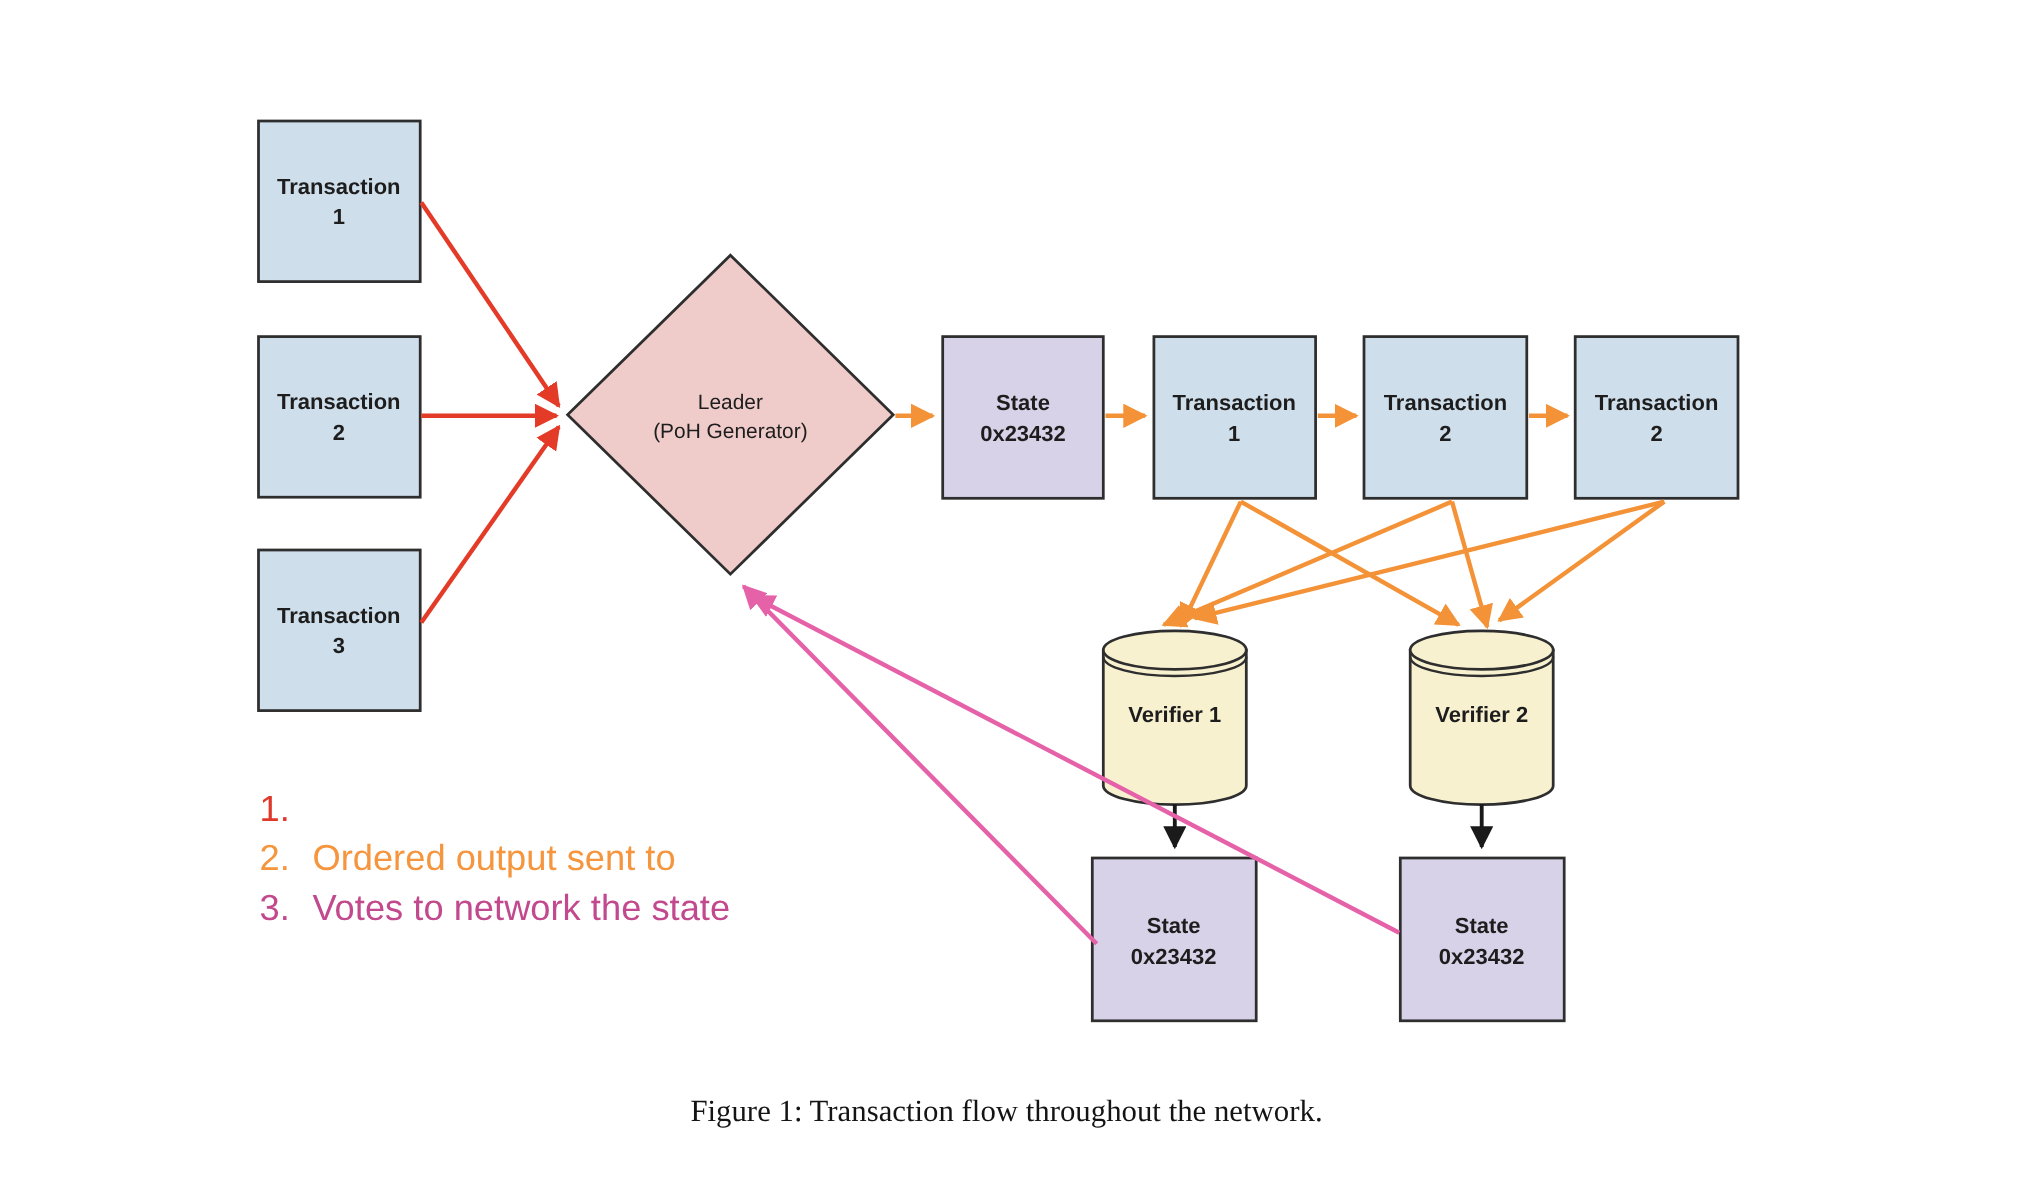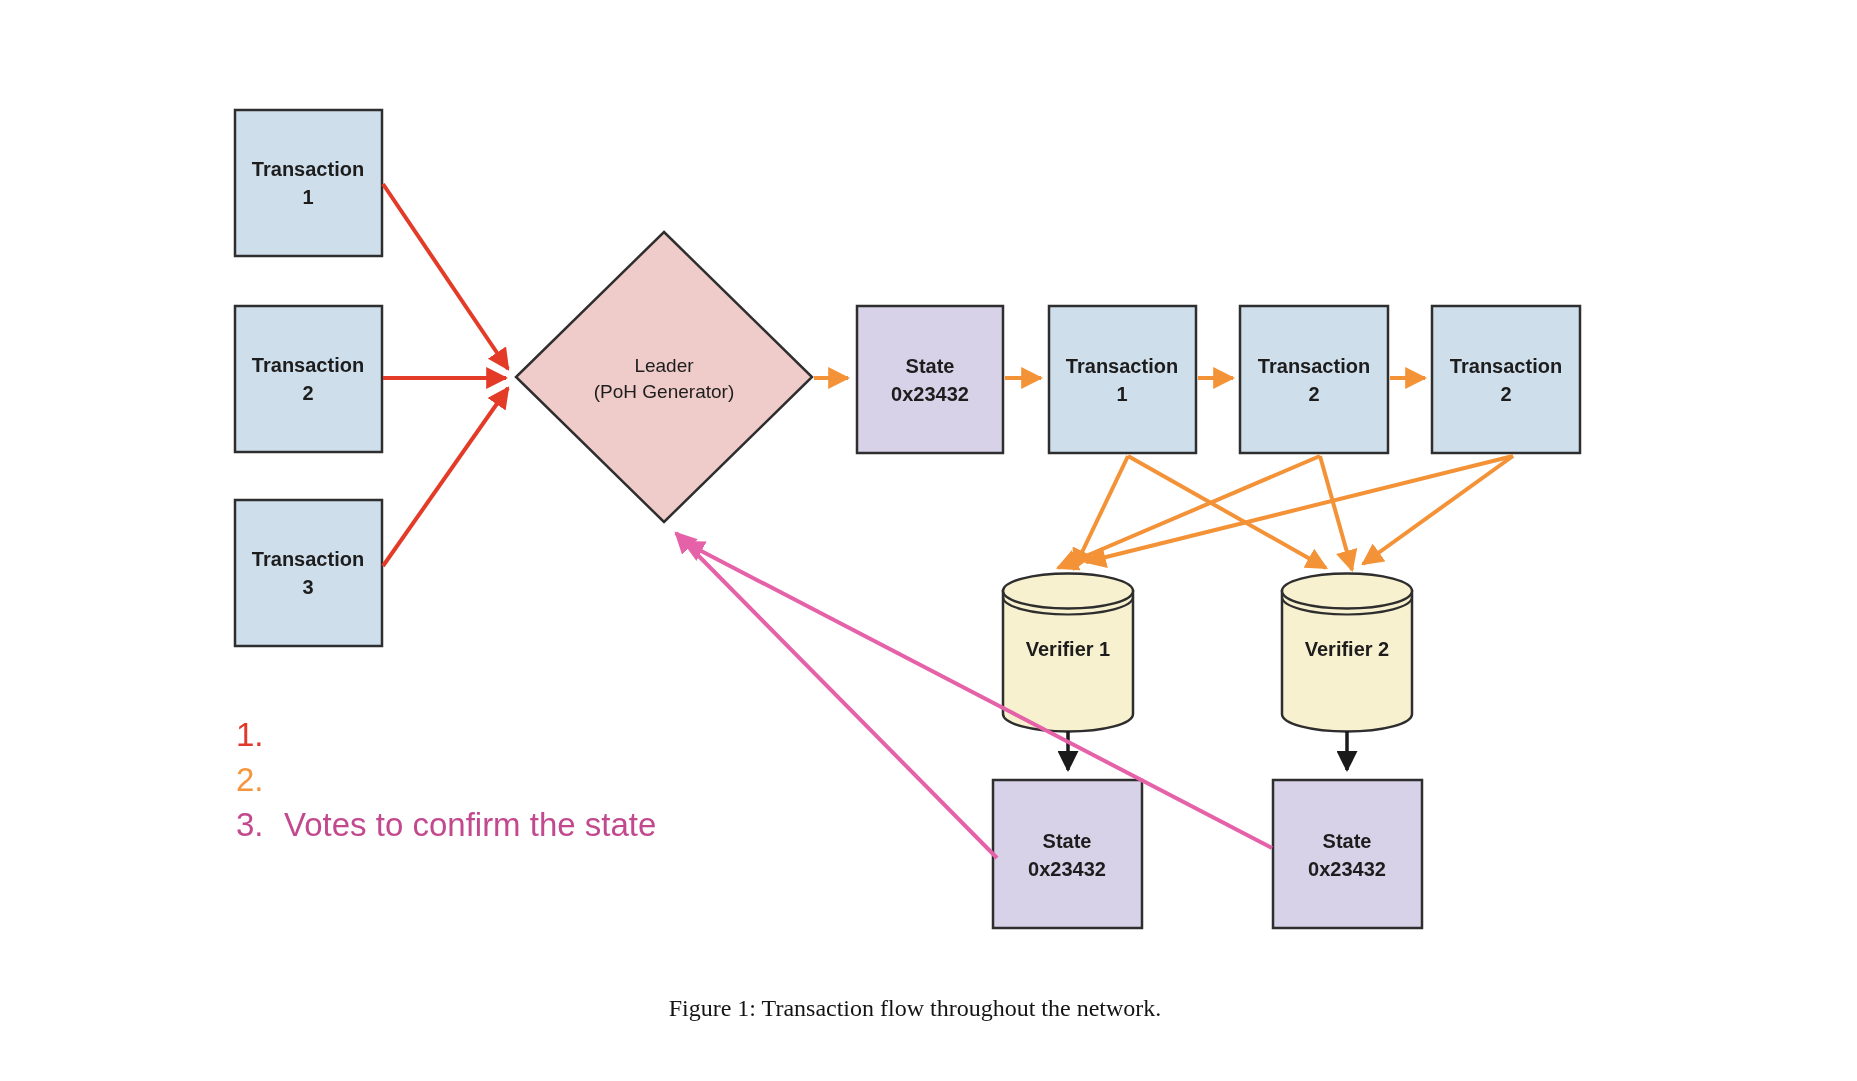--- a/index.html
+++ b/index.html
@@ -12,21 +12,21 @@
   .nlabel-reg{font:400 19px "Liberation Sans",sans-serif;fill:#1d1d1d;text-anchor:middle;}
   .aline{fill:none;stroke-width:4;}
   .aline-b{fill:none;stroke-width:3.5;}
   .legend{position:absolute;left:236px;top:712px;font-size:33px;line-height:45px;}
   .legend-item{display:flex;}
   .legend-num{width:48px;flex:0 0 48px;}
   .legend-red{color:#e0392b;}
   .legend-orange{color:#f5953d;}
   .legend-magenta{color:#c2498e;}
   .caption{position:absolute;left:400px;top:995px;width:1030px;text-align:center;
-           font-family:"Liberation Serif",serif;font-size:24px;color:#141414;}
+           font-family:"Liberation Serif",serif;font-size:28px;color:#141414;}
 </style>
 </head>
 <body>
 
 <div class="canvas">
   <svg width="1857" height="1081" viewBox="0 0 1857 1081">
     <defs>
       <marker id="mr" viewBox="0 0 10 10" refX="9" refY="5" markerWidth="5.5" markerHeight="5.5" orient="auto">
         <path d="M0 0 L10 5 L0 10 z" fill="#e33b28"></path>
       </marker>
@@ -116,22 +116,22 @@
     <line class="aline" x1="997" y1="858" x2="676" y2="533" marker-end="url(#mp)" stroke="#e561a8"></line>
     <line class="aline" x1="1272" y1="848" x2="684" y2="542" marker-end="url(#mp)" stroke="#e561a8"></line>
   </svg>
 
   <div class="legend">
     <div class="legend-item legend-red">
       <span class="legend-num">1.</span>
     </div>
     <div class="legend-item legend-orange">
       <span class="legend-num">2.</span>
-      <span class="legend-text"><br></span>
+      <span class="legend-text"><span>Ordered output sent to</span><br></span>
     </div>
     <div class="legend-item legend-magenta">
       <span class="legend-num">3.</span>
-      <span class="legend-text">Votes to confirm the state</span>
+      <span class="legend-text">Votes to network the state</span>
     </div>
   </div>
 
   <div class="caption">Figure 1: Transaction flow throughout the network.</div>
 </div>
 
 </body></html>

